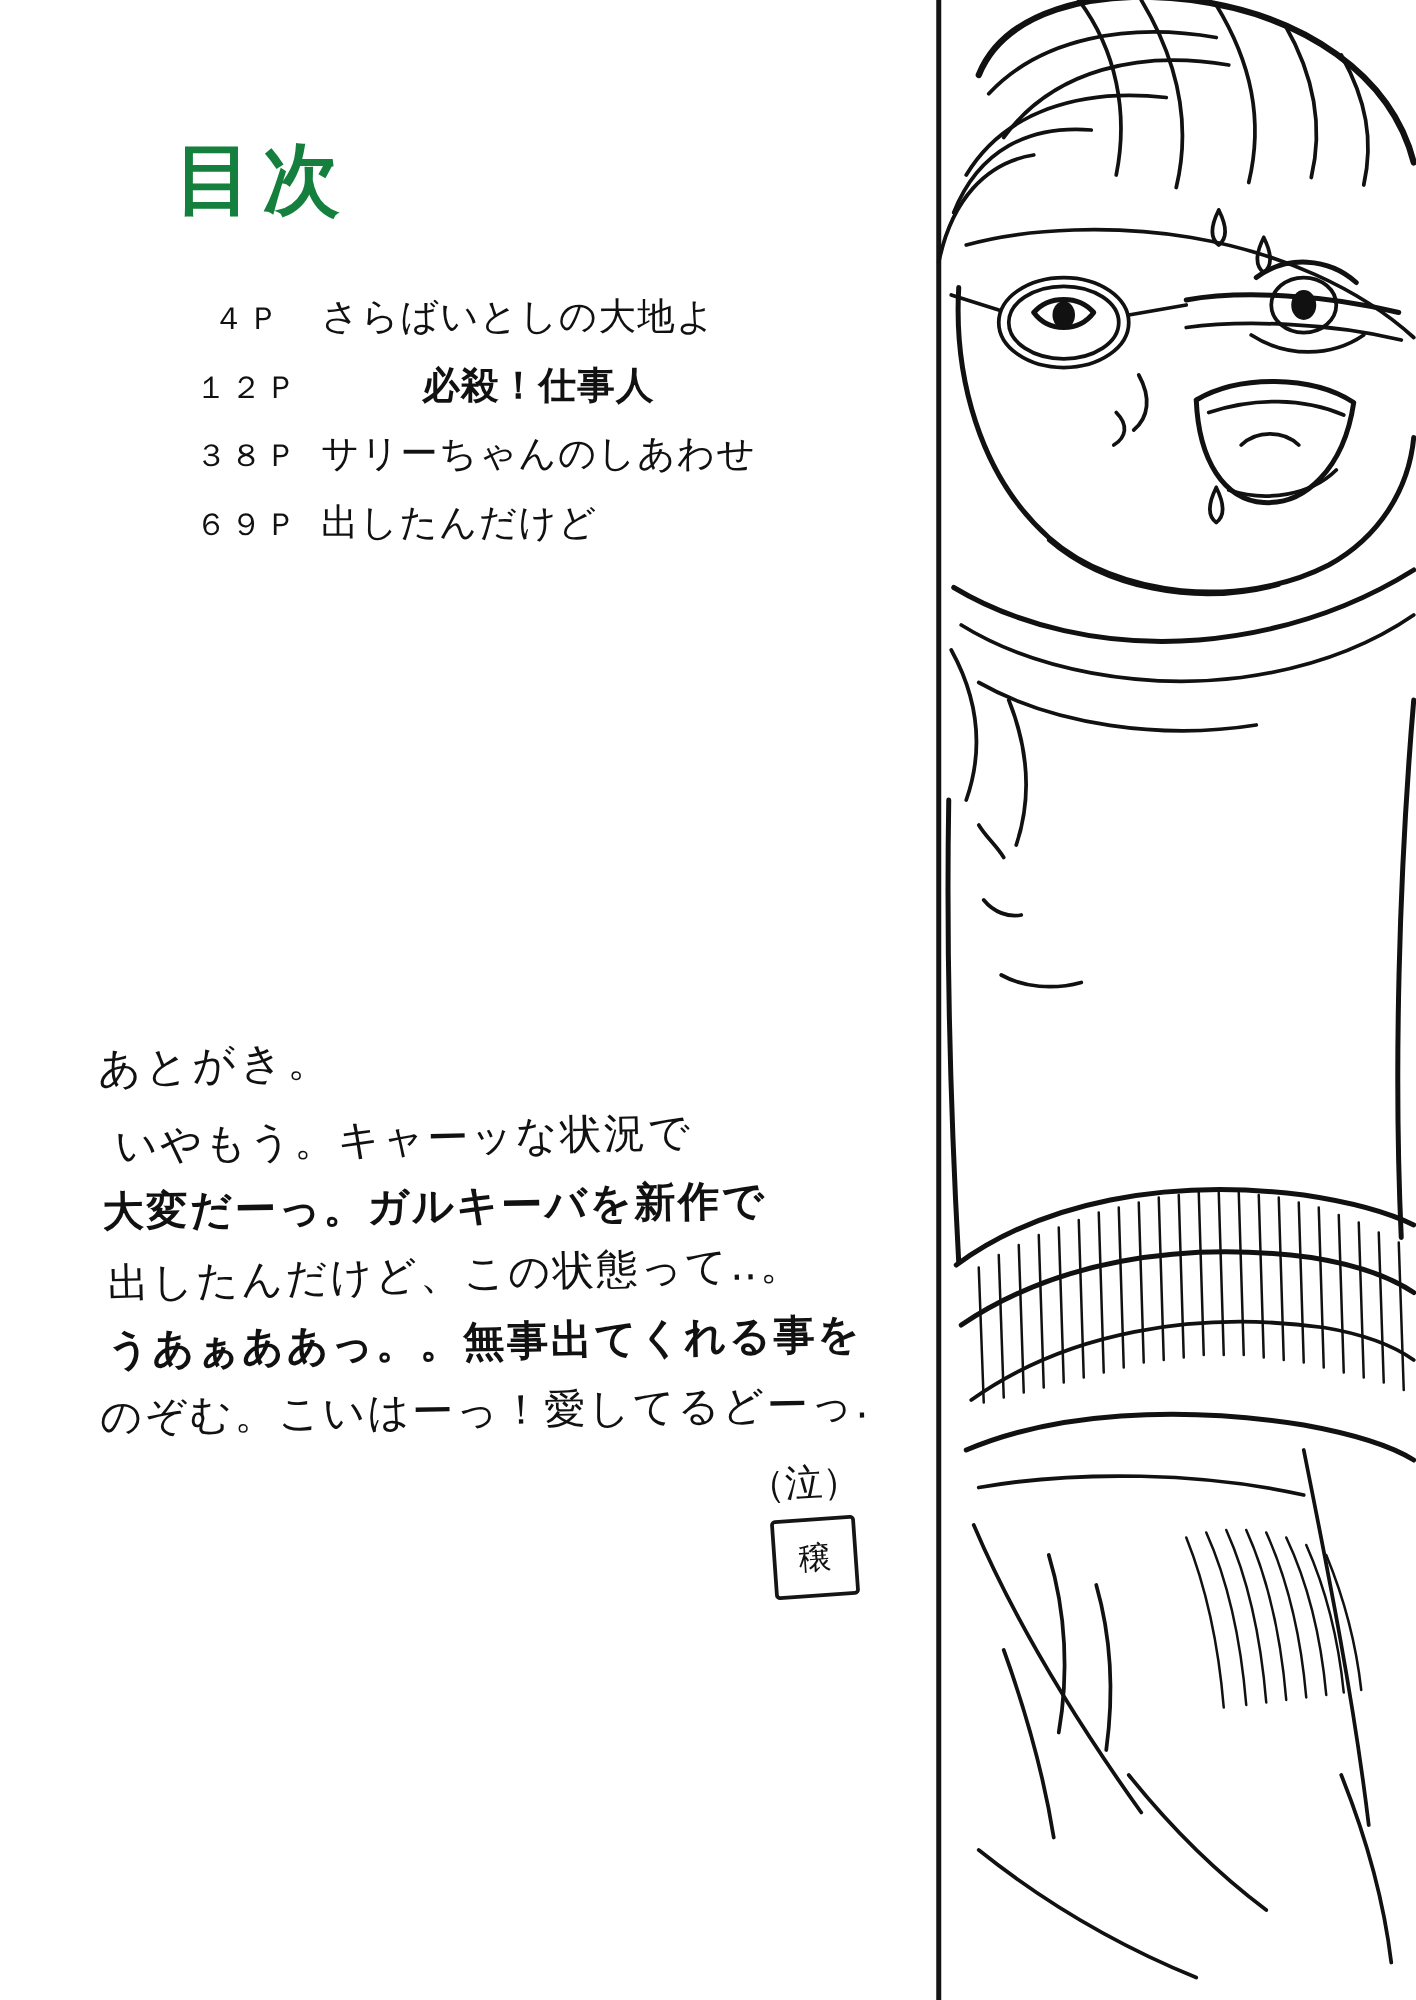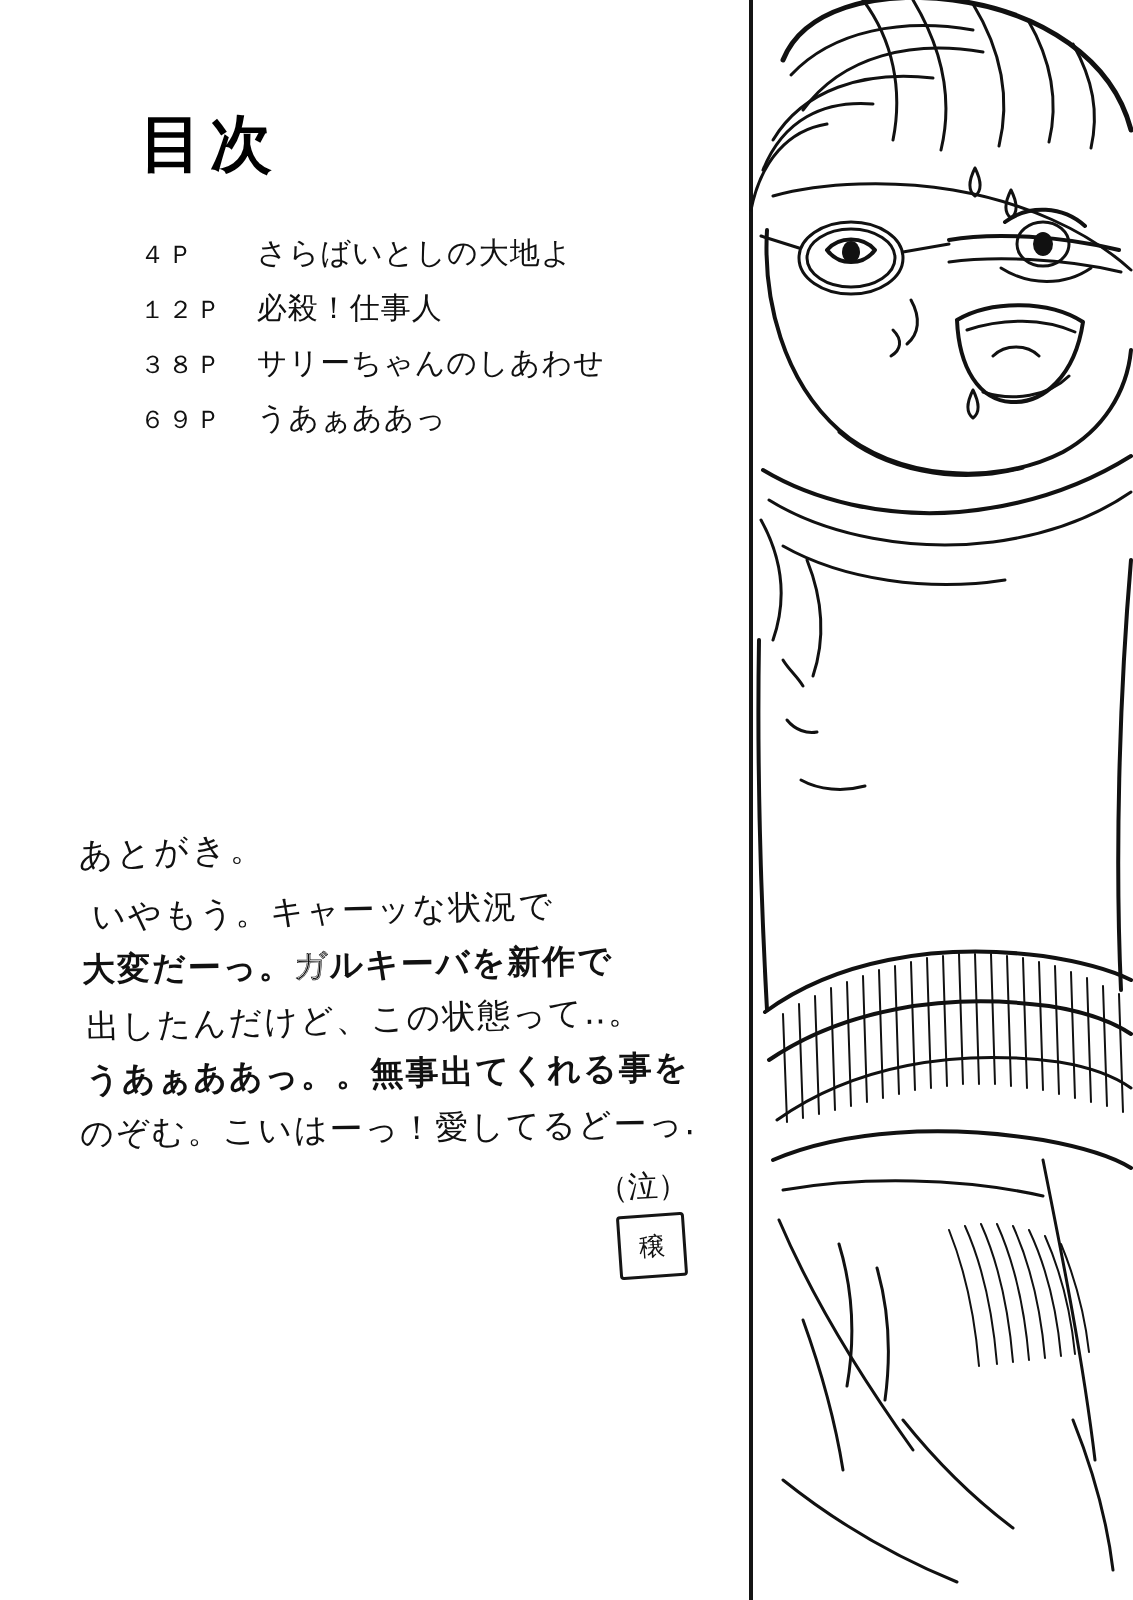--- a/index.html
+++ b/index.html
@@ -24,45 +24,46 @@
     top: 110px;
     width: 620px;
   }
   .toc-title {
     font-family: "DejaVu Serif", serif;
     font-size: 62px;
     font-weight: bold;
     letter-spacing: 8px;
     line-height: 1.1;
     margin: 0 0 48px 0;
-    color: #000000;
+    color: #15803d;
   }
   table.toc {
     border-collapse: collapse;
     width: 100%;
     font-family: "DejaVu Serif", serif;
   }
   table.toc td {
     padding: 7px 0;
     vertical-align: baseline;
     white-space: nowrap;
   }
   td.page-no {
     width: 120px;
-    text-align: left;
+    text-align: center;
     font-size: 25px;
     letter-spacing: 3px;
     padding-right: 26px;
   }
   td.entry-title {
     font-size: 30px;
     letter-spacing: 1px;
   }
   td.entry-title.bold {
-    font-weight: normal;
+    font-weight: bold;
+    text-align: center;
   }
   td.entry-note {
     width: 170px;
     font-size: 22px;
     text-align: left;
     padding-left: 30px;
   }
 
   
   .afterword {
@@ -153,21 +154,21 @@
           <td class="entry-title bold">必殺！仕事人</td>
           <td class="entry-note"></td>
         </tr>
         <tr>
           <td class="page-no">３８Ｐ</td>
           <td class="entry-title">サリーちゃんのしあわせ</td>
           <td class="entry-note"></td>
         </tr>
         <tr>
           <td class="page-no">６９Ｐ</td>
-          <td class="entry-title">うあぁああっ</td>
+          <td class="entry-title">出したんだけど</td>
           <td class="entry-note"></td>
         </tr>
       </tbody>
     </table>
   </div>
 
   <div class="afterword">
     <div class="hw-head nowrap">あとがき。</div>
     <div class="hw-line hw-l1 nowrap">いやもう。キャーッな状況で</div>
     <div class="hw-line hw-l2 nowrap">大変だーっ。ガルキーバを新作で</div>

